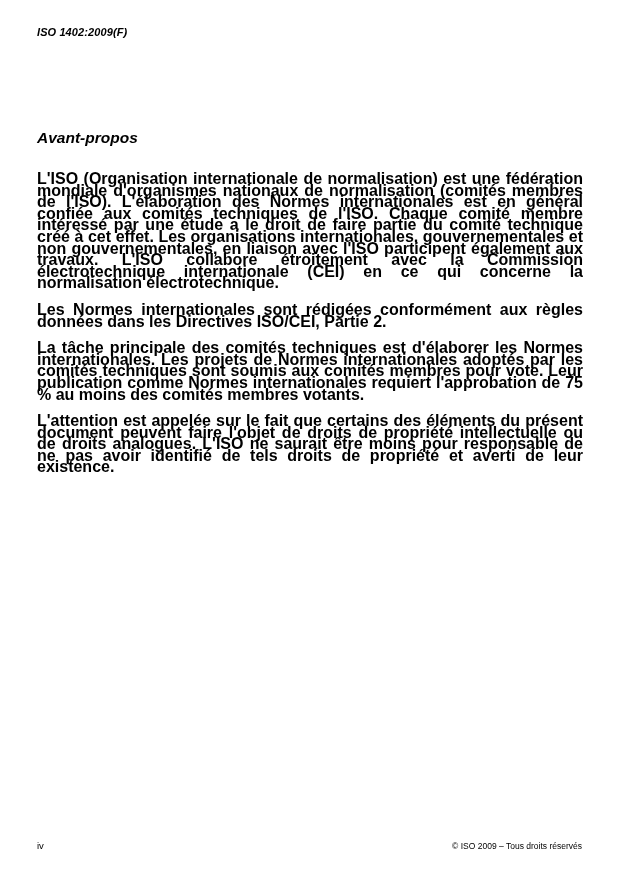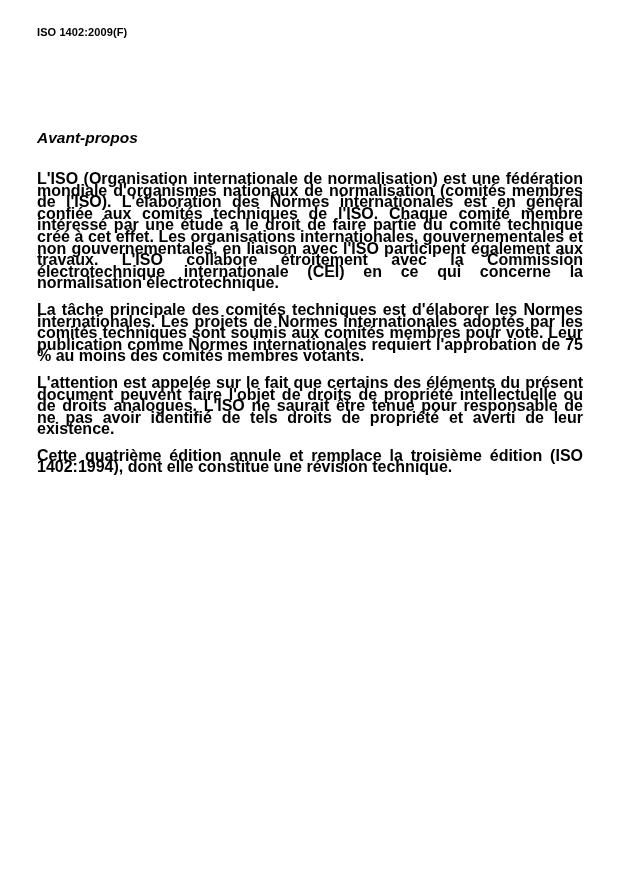--- a/index.html
+++ b/index.html
@@ -20,20 +20,21 @@
     inset: 0;
     background: #ffffff;
   }
   .doc-header {
     position: absolute;
     left: 37px;
     top: 26px;
     font-size: 11px;
     font-weight: bold;
     letter-spacing: 0.1px;
+    font-style: italic;
   }
   .doc-title {
     position: absolute;
     left: 37px;
     top: 129px;
     margin: 0;
     font-size: 15.5px;
     font-weight: bold;
     font-style: italic;
   }
@@ -76,24 +77,28 @@
 <div class="page">
 
   <div class="doc-header">ISO 1402:2009(F)</div>
 
   <h1 class="doc-title">Avant-propos</h1>
 
   <div class="doc-body">
 
     <p class="gap">L'ISO (Organisation internationale de normalisation) est une fédération mondiale d'organismes nationaux de normalisation (comités membres de l'ISO). L'élaboration des Normes internationales est en général confiée aux comités techniques de l'ISO. Chaque comité membre intéressé par une étude a le droit de faire partie du comité technique créé à cet effet. Les organisations internationales, gouvernementales et non gouvernementales, en liaison avec l'ISO participent également aux travaux. L'ISO collabore étroitement avec la Commission électrotechnique internationale (CEI) en ce qui concerne la normalisation électrotechnique.</p>
 
+    <p class="gap">Les Normes internationales sont rédigées conformément aux règles données dans les Directives ISO/CEI, Partie 2.</p>
 
     <p class="gap">La tâche principale des comités techniques est d'élaborer les Normes internationales. Les projets de Normes internationales adoptés par les comités techniques sont soumis aux comités membres pour vote. Leur publication comme Normes internationales requiert l'approbation de 75 % au moins des comités membres votants.</p>
 
-    <p class="gap">L'attention est appelée sur le fait que certains des éléments du présent document peuvent faire l'objet de droits de propriété intellectuelle ou de droits analogues. L'ISO ne saurait être tenue pour responsable de ne pas avoir identifié de tels droits de propriété et averti de leur existence.</p>
+    <p class="gap">L'attention est appelée sur le fait que certains des éléments du présent document peuvent faire l'objet de droits de propriété intellectuelle ou de droits analogues. L'ISO ne saurait être moins pour responsable de ne pas avoir identifié de tels droits de propriété et averti de leur existence.</p>
 
 
-    <p>Cette quatrième édition annule et remplace la troisième édition (ISO 1402:1994), dont elle constitue une révision technique.</p>
 
   </div>
 
+  <div class="doc-footer">
+    <span class="footer-page-number">iv</span>
+    <span class="footer-copyright">© ISO 2009 – Tous droits réservés</span>
+  </div>
 
 </div>
 
 </body></html>

